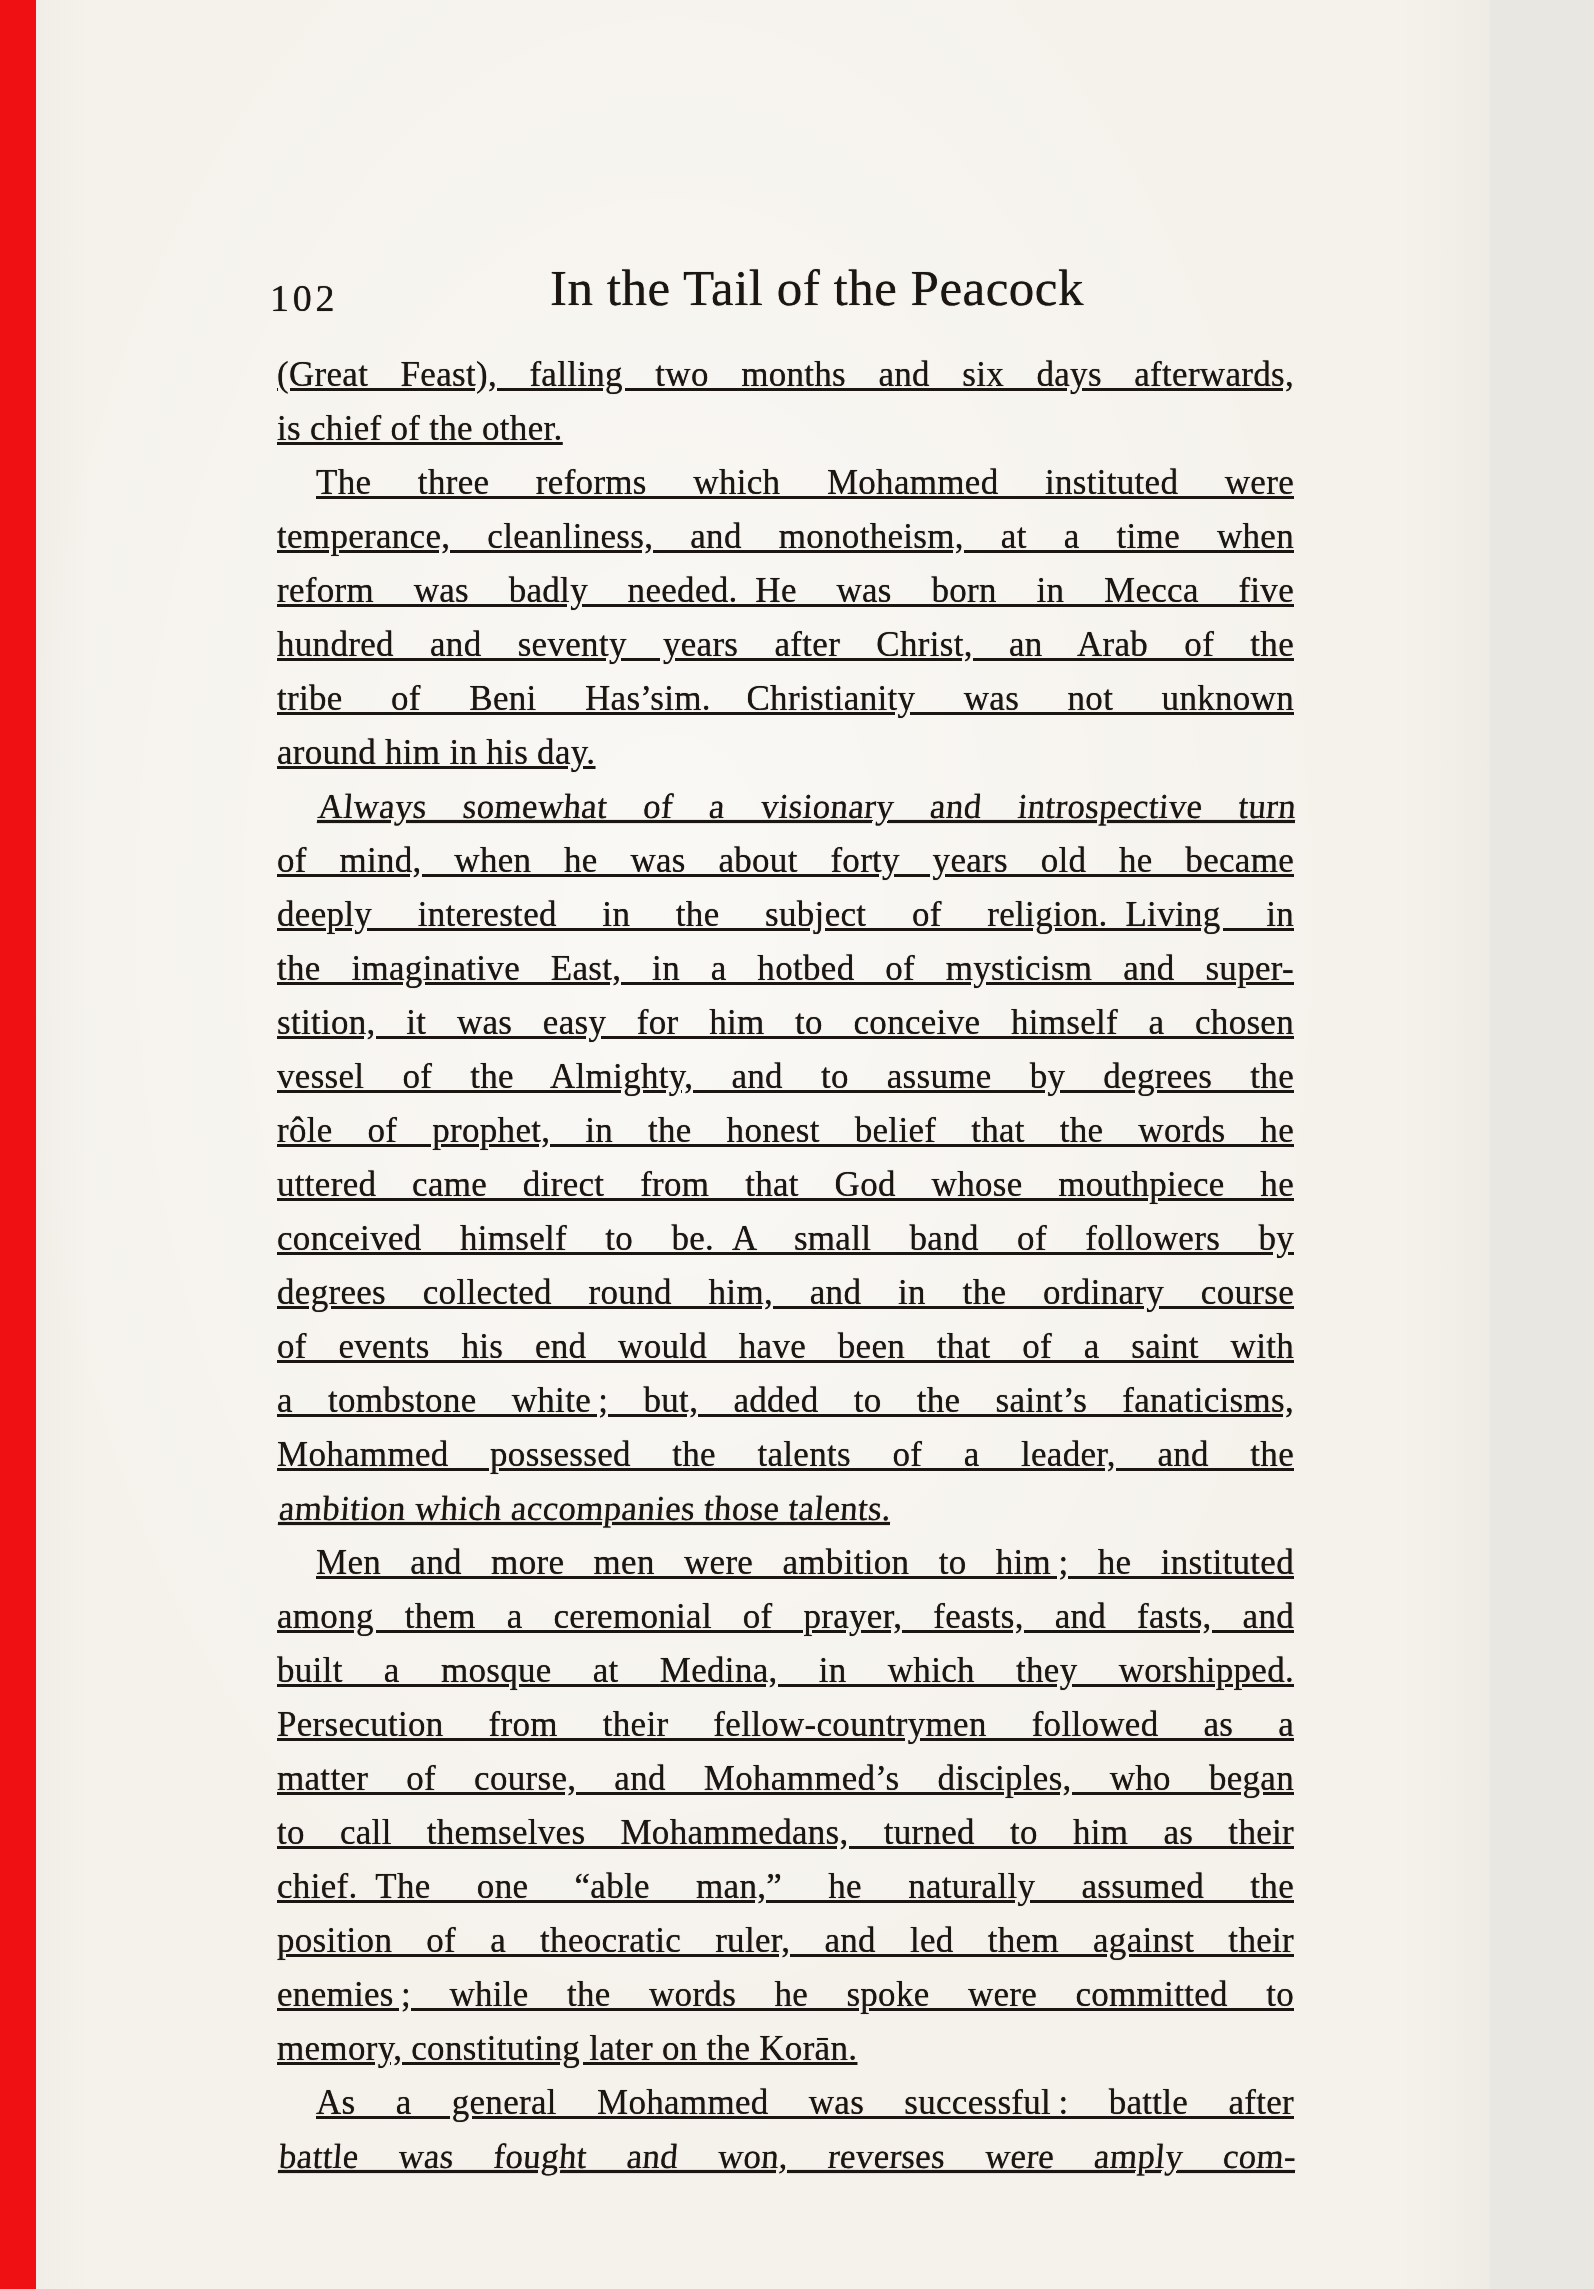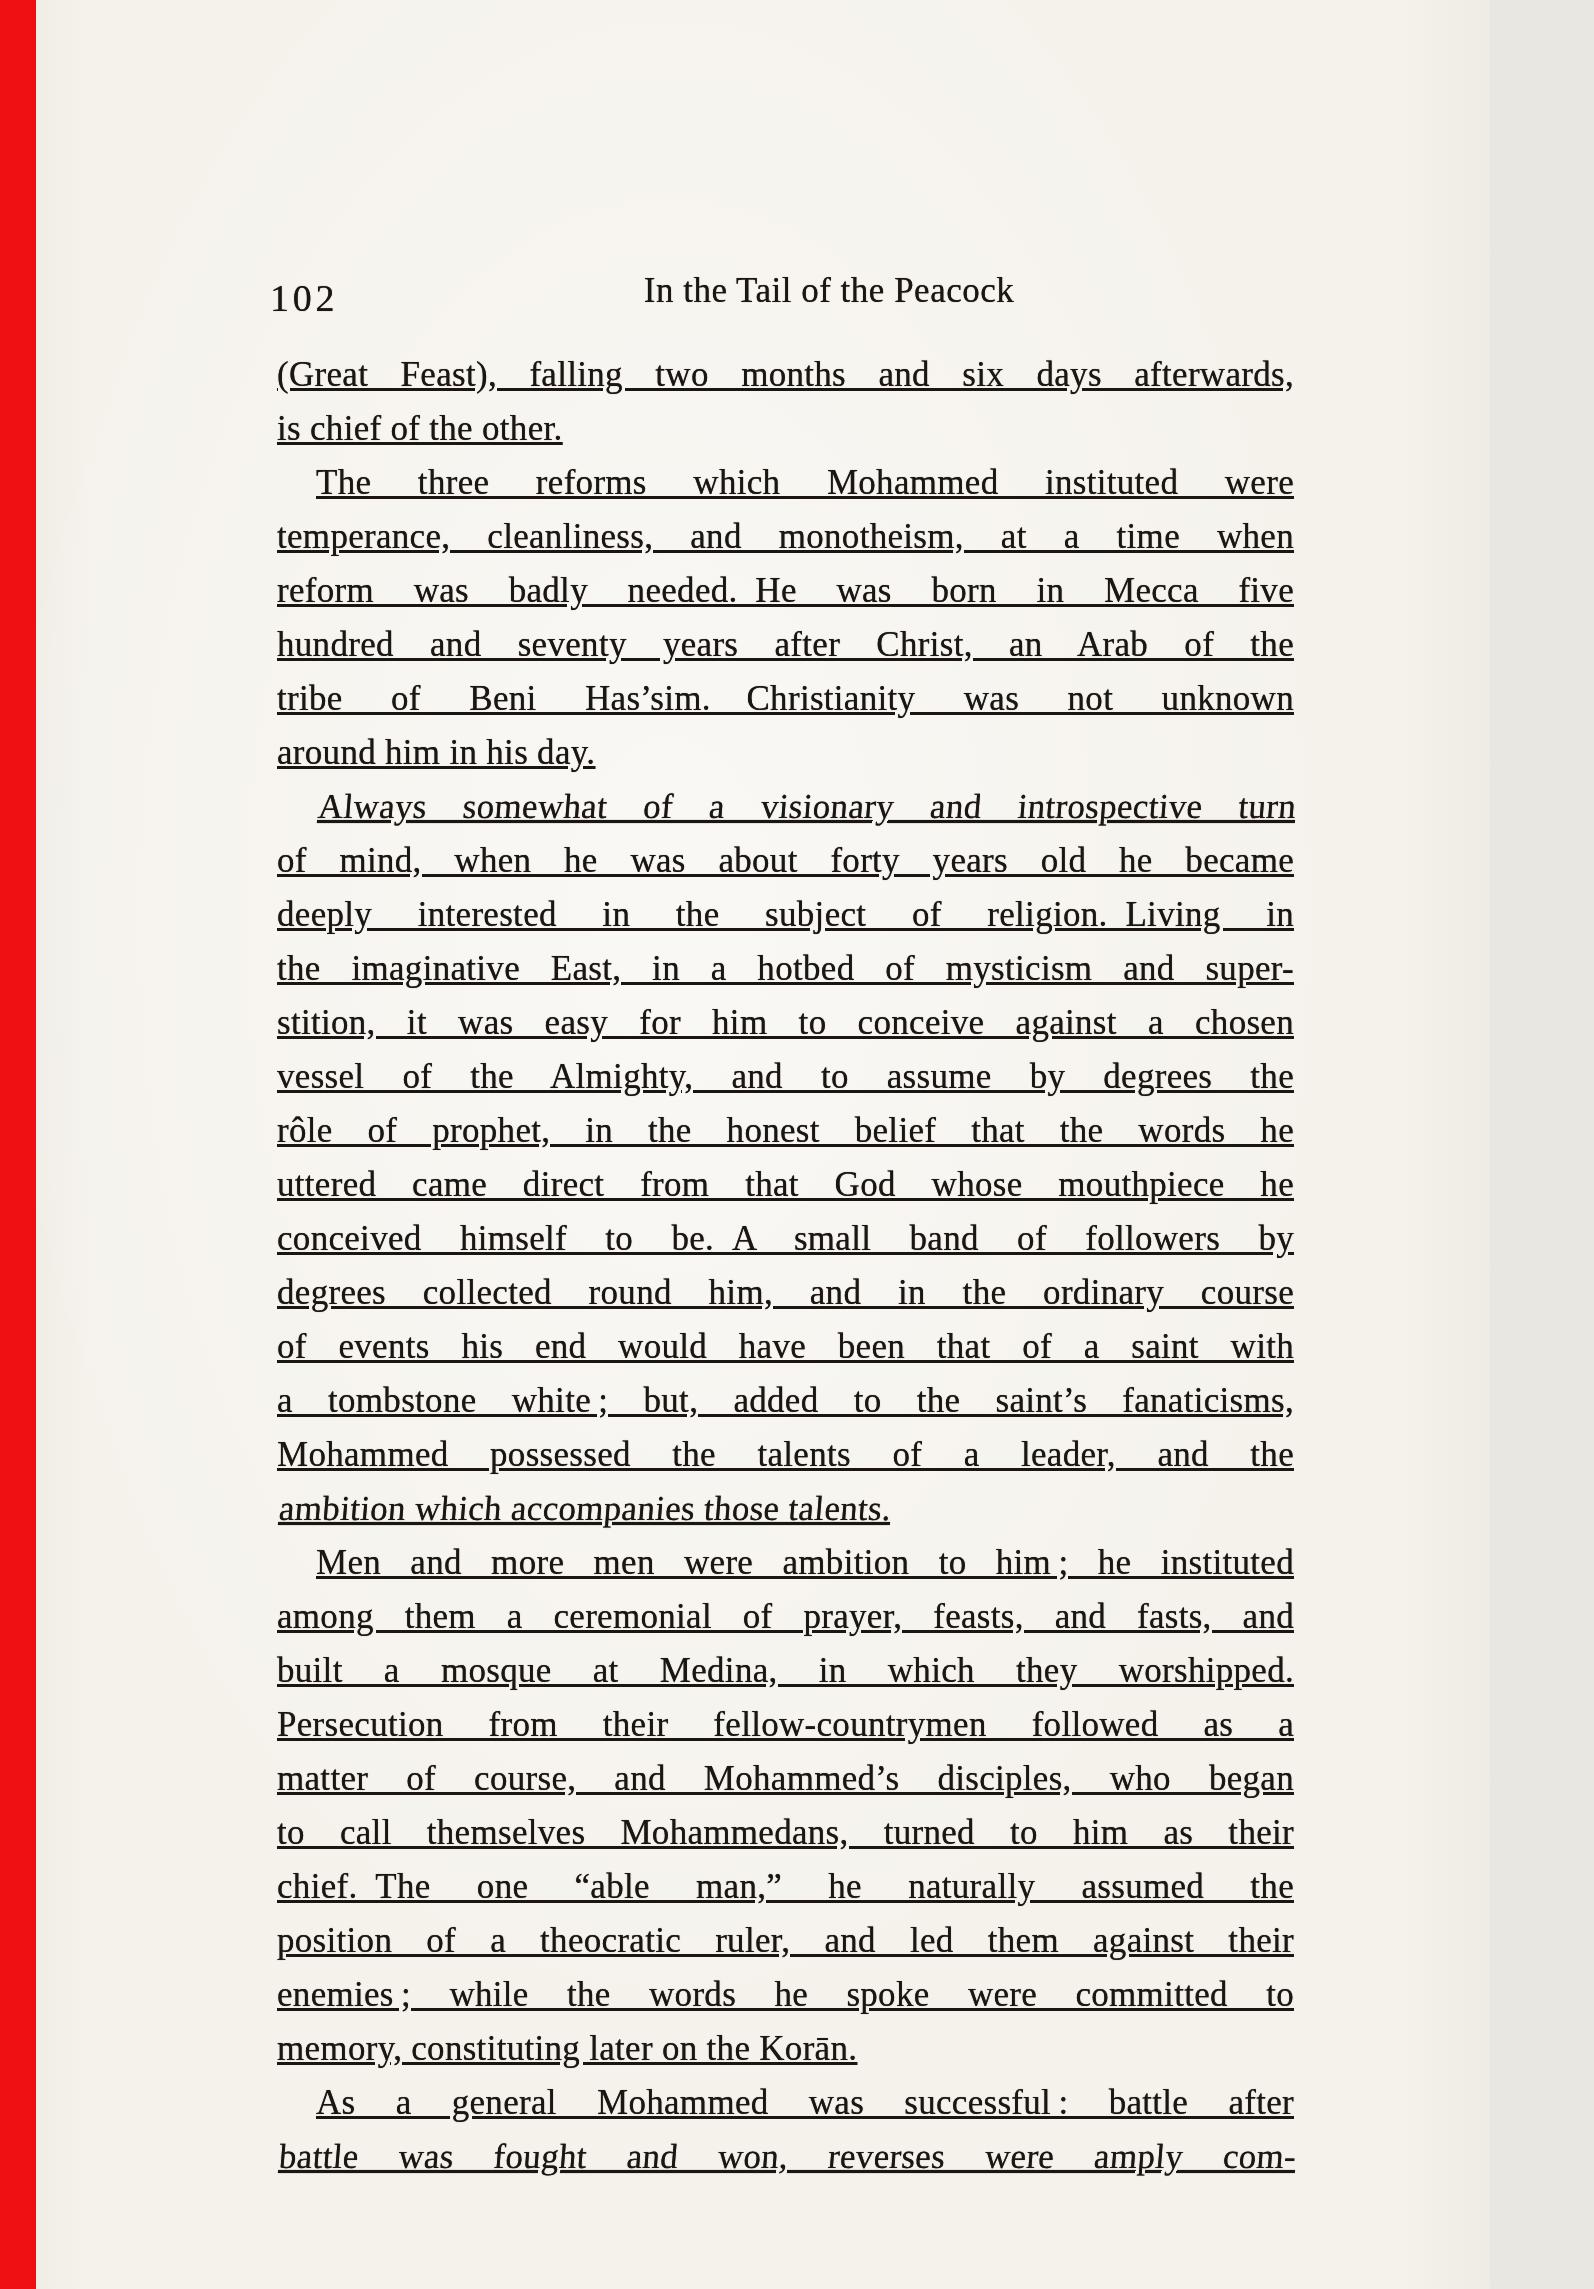--- a/index.html
+++ b/index.html
@@ -26,22 +26,22 @@
     position: absolute;
     left: 270px; top: 276px;
     font-size: 38px;
     letter-spacing: 3.7px;
     text-shadow: 0 0 0.7px rgba(25,20,12,0.9);
   }
   .running-title {
     position: absolute;
     left: 817px; top: 259px;
     transform: translateX(-50%);
-    margin: 12px;
-    font-size: 35px;
+    margin: 0;
+    font-size: 51px;
     font-weight: normal;
     white-space: nowrap;
     letter-spacing: 0.5px;
     text-shadow: 0 0 0.7px rgba(25,20,12,0.95);
   }
   .text-block {
     position: absolute;
     left: 277px; top: 348px;
     width: 1017px;
   }
@@ -85,21 +85,21 @@
         <div class="line">reform was badly needed. He was born in Mecca five</div>
         <div class="line">hundred and seventy years after Christ, an Arab of the</div>
         <div class="line">tribe of Beni Has’sim.  Christianity was not unknown</div>
         <div class="line last">around him in his day.</div>
       </div>
       <div class="para">
         <div class="line indent slant">Always somewhat of a visionary and introspective turn</div>
         <div class="line">of mind, when he was about forty years old he became</div>
         <div class="line">deeply interested in the subject of religion. Living in</div>
         <div class="line">the imaginative East, in a hotbed of mysticism and super-</div>
-        <div class="line">stition, it was easy for him to conceive against a chosen</div>
+        <div class="line">stition, it was easy for him to conceive himself a chosen</div>
         <div class="line">vessel of the Almighty, and to assume by degrees the</div>
         <div class="line">rôle of prophet, in the honest belief that the words he</div>
         <div class="line">uttered came direct from that God whose mouthpiece he</div>
         <div class="line">conceived himself to be. A small band of followers by</div>
         <div class="line">degrees collected round him, and in the ordinary course</div>
         <div class="line">of events his end would have been that of a saint with</div>
         <div class="line">a tombstone white ; but, added to the saint’s fanaticisms,</div>
         <div class="line">Mohammed possessed the talents of a leader, and the</div>
         <div class="line last slant">ambition which accompanies those talents.</div>
       </div>

